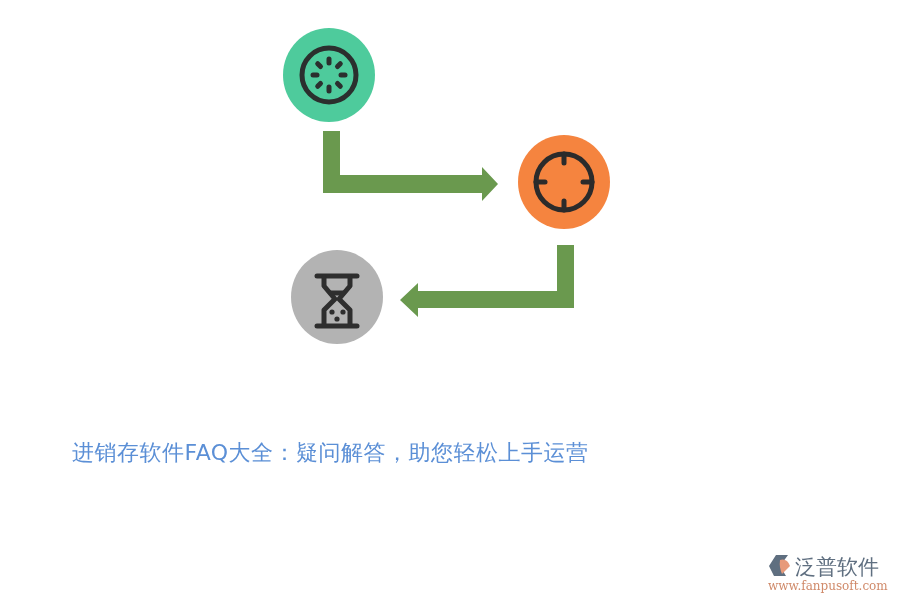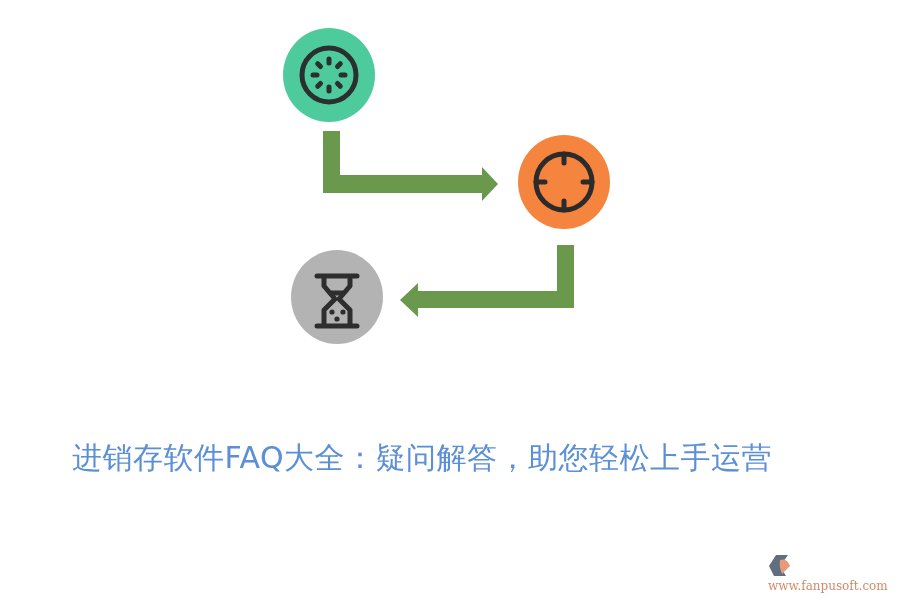--- a/index.html
+++ b/index.html
@@ -1,19 +1,19 @@
 <!DOCTYPE html>
 <html><head>
 <meta charset="utf-8">
 <style>
   html,body{margin:0;padding:0;background:#ffffff;}
   body{width:900px;height:600px;position:relative;overflow:hidden;font-family:"DejaVu Sans","Liberation Sans",sans-serif;}
   .abs{position:absolute;}
   .node{position:absolute;border-radius:50%;}
-  .title{position:absolute;left:72px;top:438px;font-size:30px;color:#5b8fd6;white-space:nowrap;letter-spacing:0.5px;font-family:"DejaVu Sans","Liberation Sans",sans-serif;}
+  .title{position:absolute;left:72px;top:438px;font-size:22px;color:#5b8fd6;white-space:nowrap;letter-spacing:0.5px;font-family:"DejaVu Sans","Liberation Sans",sans-serif;}
   .logo{position:absolute;left:768px;top:553px;width:128px;height:44px;}
   .logo-name{position:absolute;left:27px;top:0px;font-size:21px;color:#5f6f80;white-space:nowrap;}
   .logo-url{position:absolute;left:0px;top:26px;font-size:12px;color:#d08a6a;white-space:nowrap;font-family:"DejaVu Serif","Liberation Serif",serif;}
 </style>
 </head>
 <body>
 
 <div class="node" style="left:283px;top:28px;width:92px;height:94px;background:#4ecb9c;">
   <svg class="abs" style="left:0;top:0" width="92" height="94" viewBox="0 0 92 94">
     <circle cx="46" cy="47" r="27" fill="none" stroke="#2b2f2e" stroke-width="5"></circle>
@@ -67,14 +67,15 @@
   <path d="M557 245 L574 245 L574 308 L418 308 L418 317 L400 300 L418 283 L418 291 L557 291 Z" fill="#6a994e"></path>
 </svg>
 
 <div class="title">进销存软件FAQ大全：疑问解答，助您轻松上手运营</div>
 
 <div class="logo">
   <svg class="abs" style="left:0;top:1px" width="26" height="24" viewBox="0 0 26 24">
     <path d="M8 1 L20 1 L12 12 L18 22 L6 22 L1 12 Z" fill="#5f6f80"></path>
     <path d="M12 6 Q19 4 22 12 L14 20 Q11 13 12 6 Z" fill="#e79a7a"></path>
   </svg>
+  <span class="logo-name">泛普软件</span>
   <span class="logo-url">www.fanpusoft.com</span>
 </div>
 
 </body></html>

